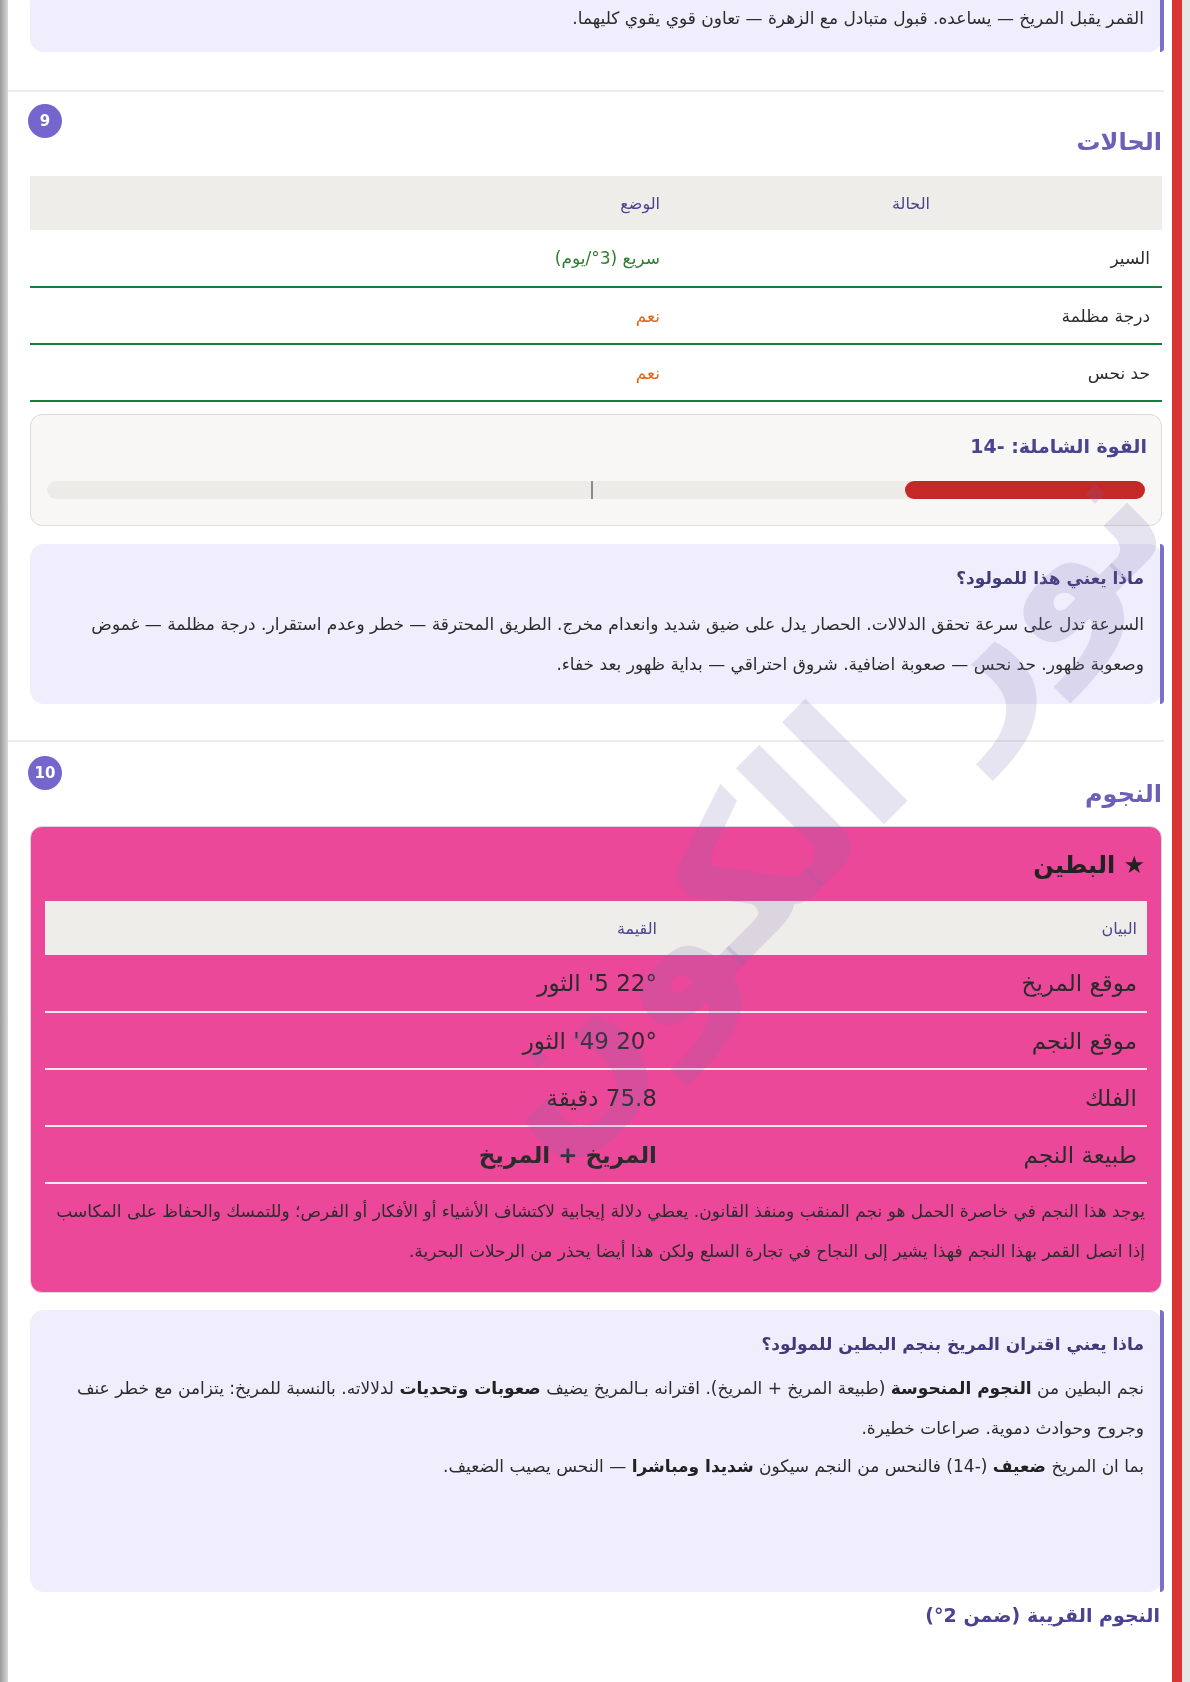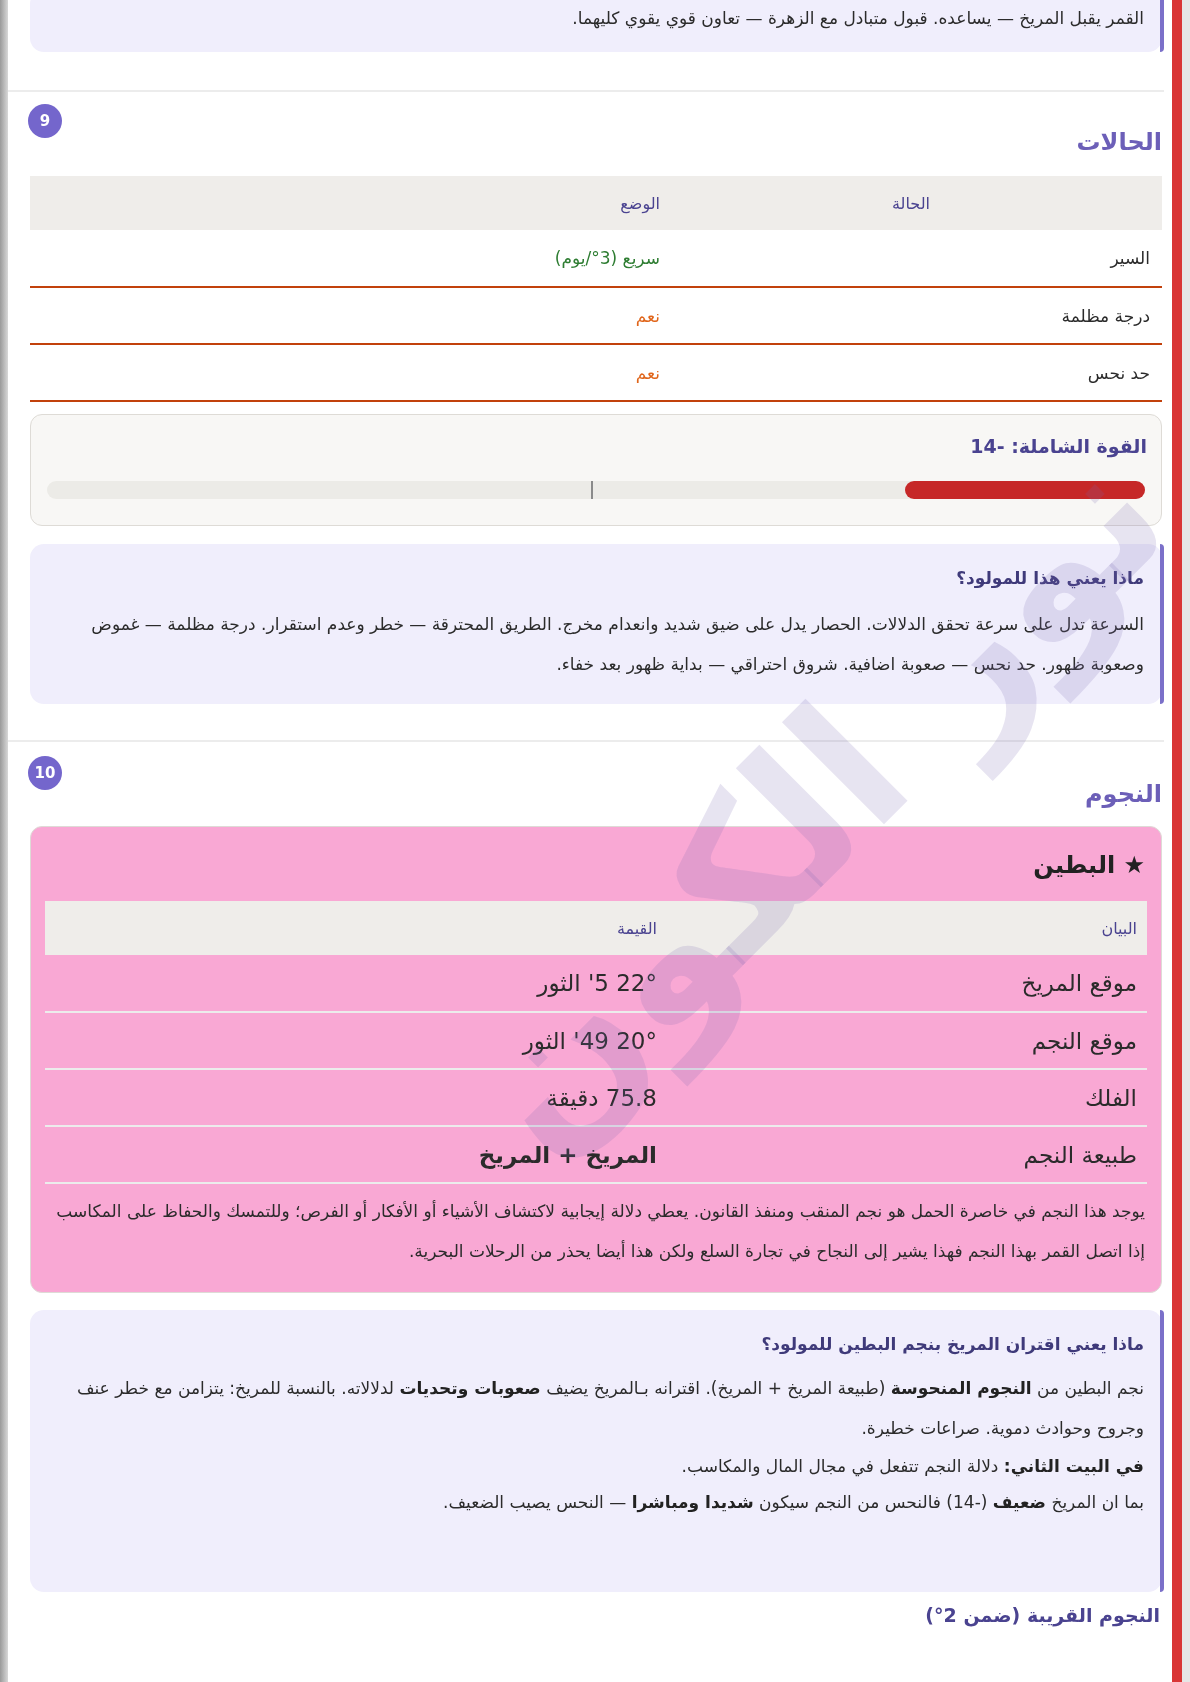--- a/index.html
+++ b/index.html
@@ -17,32 +17,32 @@
   .note-text b { font-weight: bold; color: #222; }
 
   .divider { position: absolute; left: 0; width: 1156px; height: 2px; background: #ececec; }
 
   .badge { position: absolute; left: 20px; width: 34px; height: 34px; border-radius: 50%; background: #7466cc; color: #fff; font-weight: bold; font-size: 15px; display: flex; align-items: center; justify-content: center; direction: ltr; }
   .section-title { position: absolute; right: 10px; color: #6c5fb8; font-size: 24px; font-weight: bold; }
 
   table { border-collapse: collapse; }
   .tbl { position: absolute; width: 1132px; right: 10px; }
   .tbl th { background: #efedea; color: #4a4390; font-weight: normal; font-size: 16px; height: 54px; text-align: right; padding-right: 12px; }
-  .tbl td { font-size: 17px; height: 57px; text-align: right; padding-right: 12px; border-bottom: 2px solid #c2410c; }
+  .tbl td { font-size: 17px; height: 57px; text-align: right; padding-right: 12px; border-bottom: 2px solid #15803d; }
   .tbl .col1 { width: 490px; text-align: center; }
   .green { color: #2e7d32; }
   .orange { color: #e0651a; }
 
   .strength-card { position: absolute; right: 10px; width: 1132px; height: 112px; top: 414px; background: #f8f7f5; border: 1px solid #dedbd6; border-radius: 12px; }
   .strength-label { position: absolute; right: 14px; top: 20px; font-size: 19px; font-weight: bold; color: #4a4390; margin-left: 44px; }
   .strength-track { position: absolute; left: 16px; right: 16px; top: 66px; height: 18px; background: #ecebe7; border-radius: 9px; }
   .strength-fill { position: absolute; right: 0; top: 0; height: 18px; background: #c62828; border-radius: 9px; }
   .strength-mid { position: absolute; top: 0; width: 2px; height: 18px; background: #8a8a8a; }
 
-  .star-card { position: absolute; right: 10px; top: 826px; width: 1132px; height: 467px; background: #f9a8d4; border: 1px solid #dedbd6; border-radius: 12px; }
+  .star-card { position: absolute; right: 10px; top: 826px; width: 1132px; height: 467px; background: #ec4899; border: 1px solid #dedbd6; border-radius: 12px; }
   .star-title { position: absolute; right: 16px; top: 24px; font-size: 24px; font-weight: bold; color: #222; }
   .star-tbl { position: absolute; right: 14px; top: 74px; width: 1102px; }
   .star-tbl th { background: #efedea; color: #4a4390; font-weight: normal; font-size: 16px; height: 54px; text-align: right; padding-right: 10px; }
   .star-tbl td { font-size: 23px; height: 57px; text-align: right; padding-right: 10px; border-bottom: 2px solid #ececec; }
   .star-desc { position: absolute; right: 16px; left: 16px; top: 364px; font-size: 17px; line-height: 40px; }
 
   .watermark { position: absolute; left: 360px; top: 690px; font-size: 190px; color: rgba(120,105,180,0.18); transform: rotate(-45deg); transform-origin: center; font-weight: bold; direction: rtl; white-space: nowrap; pointer-events: none; }
   .nearby { position: absolute; right: 12px; top: 1604px; font-size: 19px; font-weight: bold; color: #4a4390; margin-left: 8px; }
 </style>
 </head>
@@ -135,21 +135,20 @@
         </tr>
       </tbody>
     </table>
     <div class="star-desc">يوجد هذا النجم في خاصرة الحمل هو نجم المنقب ومنفذ القانون. يعطي دلالة إيجابية لاكتشاف الأشياء أو الأفكار أو الفرص؛ وللتمسك والحفاظ على المكاسب إذا اتصل القمر بهذا النجم فهذا يشير إلى النجاح في تجارة السلع ولكن هذا أيضا يحذر من الرحلات البحرية.</div>
   </div>
 
   <div class="note" style="top:1310px; width:1132px; right:10px; height:282px;">
     <div class="note-title" style="position:absolute; right:18px; top:24px;">ماذا يعني اقتران المريخ بنجم البطين للمولود؟</div>
     <div class="note-text" style="position:absolute; right:18px; left:18px; top:58px;">
       <div><span>نجم البطين من </span><b>النجوم المنحوسة</b><span> (طبيعة المريخ + المريخ). اقترانه بـالمريخ يضيف </span><b>صعوبات وتحديات</b><span> لدلالاته. بالنسبة للمريخ: يتزامن مع خطر عنف وجروح وحوادث دموية. صراعات خطيرة.</span></div>
-      <div style="line-height:36px;"><b>في البيت الثاني:</b><span> دلالة النجم تتفعل في مجال المال والمكاسب.</span></div>
       <div style="line-height:36px;"><span>بما ان المريخ </span><b>ضعيف</b><span> (-14) فالنحس من النجم سيكون </span><b>شديدا ومباشرا</b><span> — النحس يصيب الضعيف.</span></div>
     </div>
   </div>
 
   <div class="nearby">النجوم القريبة (ضمن 2°)</div>
 
   <div class="watermark">نور الكون</div>
 </div>
 
 </body></html>

